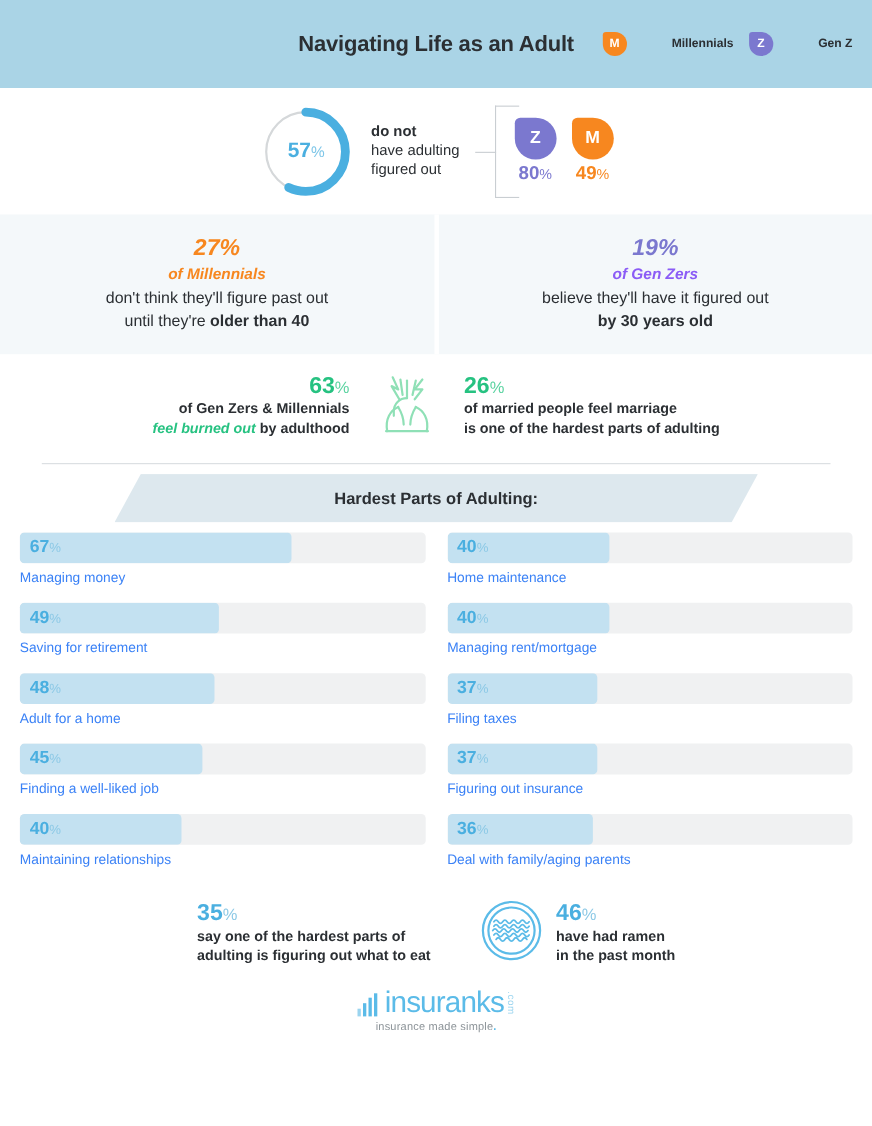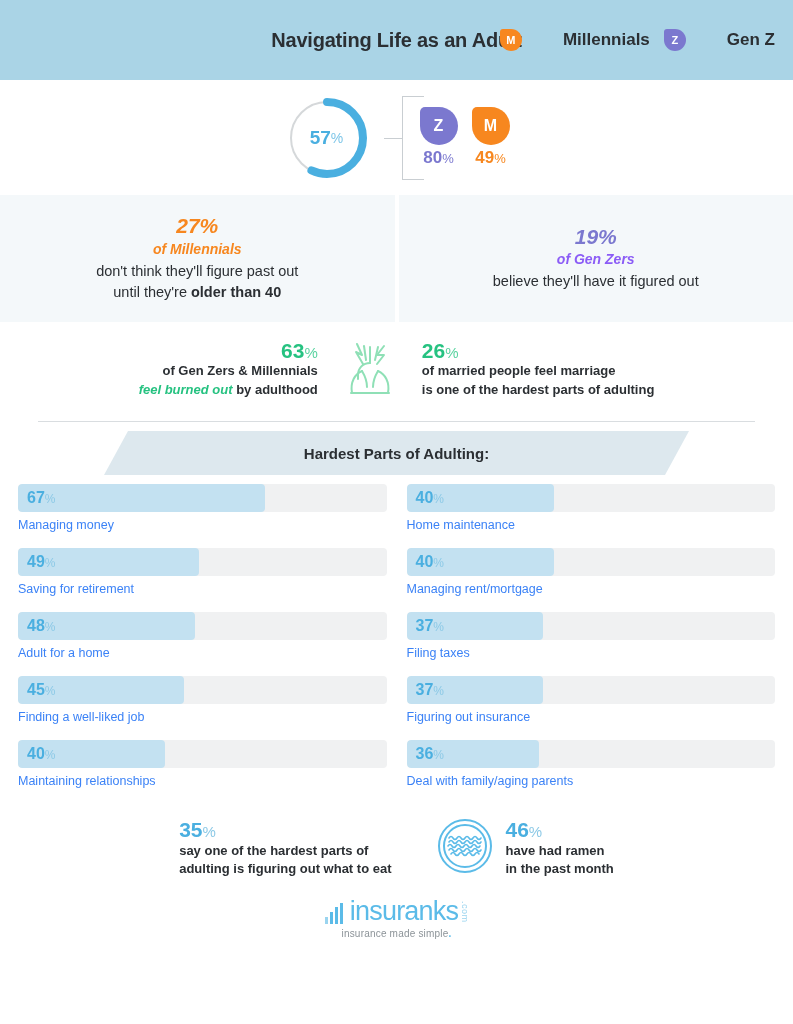--- a/index.html
+++ b/index.html
@@ -39,21 +39,21 @@
   .legend-item { display: flex; align-items: center; gap: 7px; }
   .pin {
     width: 22px; height: 22px;
     border-radius: 3px 11px 11px 11px;
     display: flex; align-items: center; justify-content: center;
     color: #fff; font-weight: bold; font-size: 11px;
     flex: none;
   }
   .pin.m { background: #f7871f; }
   .pin.z { background: #7b78cf; }
-  .legend-label { font-size: 17px; font-weight: bold; color: #2b2f33; padding-left: 34px; }
+  .legend-label { font-size: 11px; font-weight: bold; color: #2b2f33; padding-left: 34px; }
 
   
   .donut-row {
     height: 115px;
     display: flex;
     align-items: center;
     justify-content: center;
     gap: 0px;
     position: relative;
   }
@@ -268,20 +268,25 @@
     <svg width="86" height="86" viewBox="0 0 86 86">
       <circle cx="43" cy="43" r="36" fill="none" stroke="#d5d8da" stroke-width="2"></circle>
       <circle cx="43" cy="43" r="36" fill="none" stroke="#4aafe0" stroke-width="8" stroke-linecap="round" stroke-dasharray="129 97" stroke-dashoffset="0" transform="rotate(-90 43 43)"></circle>
     </svg>
     <div class="donut-center">
       <span>57</span>
         <span class="pct">%</span>
     </div>
   </div>
 
+  <div class="donut-text">
+    <div class="b">do not</div>
+    <div>have adulting</div>
+    <div>figured out</div>
+  </div>
 
   <div class="bracket">
     <div class="vline"></div>
     <div class="top"></div>
     <div class="bot"></div>
     <div class="stub"></div>
   </div>
 
   <div class="badge-pair">
     <div class="badge-col">
@@ -302,20 +307,21 @@
     <div class="panel-body">
       <div>don't think they'll figure past out</div>
       <div><span>until they're </span><span class="b">older than 40</span></div>
     </div>
   </div>
   <div class="panel-col right">
     <div class="panel-big purple">19%</div>
     <div class="panel-sub purple">of Gen Zers</div>
     <div class="panel-body">
       <div>believe they'll have it figured out</div>
+      <div class="b">by 30 years old</div>
     </div>
   </div>
 </div>
 
 <div class="green-row">
   <div class="green-block l">
     <div class="green-big"><span>63</span><span class="pct">%</span></div>
     <div class="green-line">of Gen Zers &amp; Millennials</div>
     <div class="green-line"><span class="gi">feel burned out</span><span> by adulthood</span></div>
   </div>

